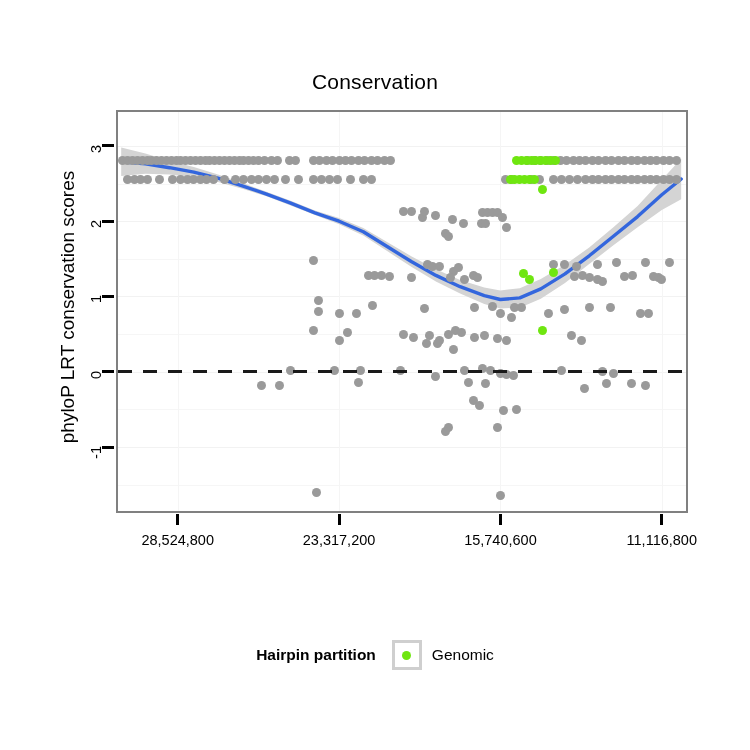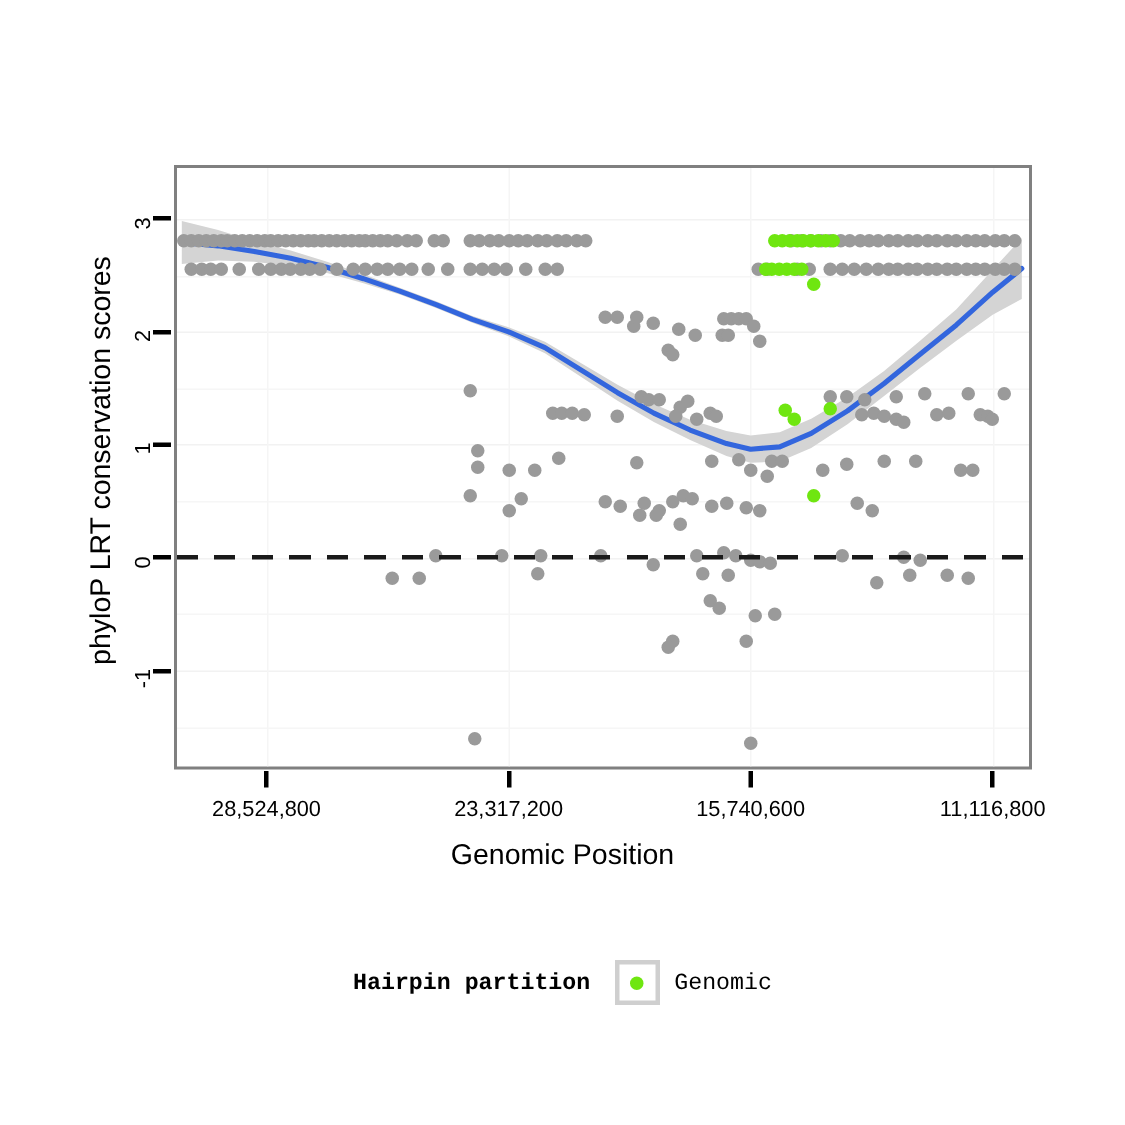--- a/index.html
+++ b/index.html
@@ -71,38 +71,38 @@
   .tick-y{position:absolute;left:102px;width:12px;height:3px;background:#000;margin-top:-1.5px;}
   .ticklabel-y{
     position:absolute;left:62px;width:34px;text-align:right;
     font-size:14.5px;color:#000;margin-top:-9px;
     transform:rotate(-90deg);transform-origin:right center;
   }
 
   
   #legend{
     position:absolute;left:0;top:640px;width:750px;
-    display:flex;align-items:center;justify-content:center;gap:10px;font-family:Liberation Mono, monospace;
+    display:flex;align-items:center;justify-content:center;gap:10px;
   }
   #legend-title{font-size:15.5px;font-weight:bold;color:#000;margin-right:6px;}
   #legend-key{
     width:30px;height:30px;background:#ffffff;border:3px solid #cfcfcf;
     box-sizing:border-box;display:flex;align-items:center;justify-content:center;
   }
   #legend-key-dot{width:9px;height:9px;border-radius:50%;background:#6fe610;}
   #legend-label{font-size:15.5px;color:#000;}
 </style>
 </head>
 <body>
 
 <div id="figure">
 
+  <div id="chart-title">Conservation</div>
 
   <div id="y-axis-title">phyloP LRT conservation scores</div>
-  <div id="x-axis-title">Genomic Position</div>
 
   <div id="y-ticks">
       <div class="tick-y" style="top: 145.877px;"></div>
       <div class="ticklabel-y" style="top: 145.877px;">3</div>
       <div class="tick-y" style="top: 221.16px;"></div>
       <div class="ticklabel-y" style="top: 221.16px;">2</div>
       <div class="tick-y" style="top: 296.443px;"></div>
       <div class="ticklabel-y" style="top: 296.443px;">1</div>
       <div class="tick-y" style="top: 371.726px;"></div>
       <div class="ticklabel-y" style="top: 371.726px;">0</div>

